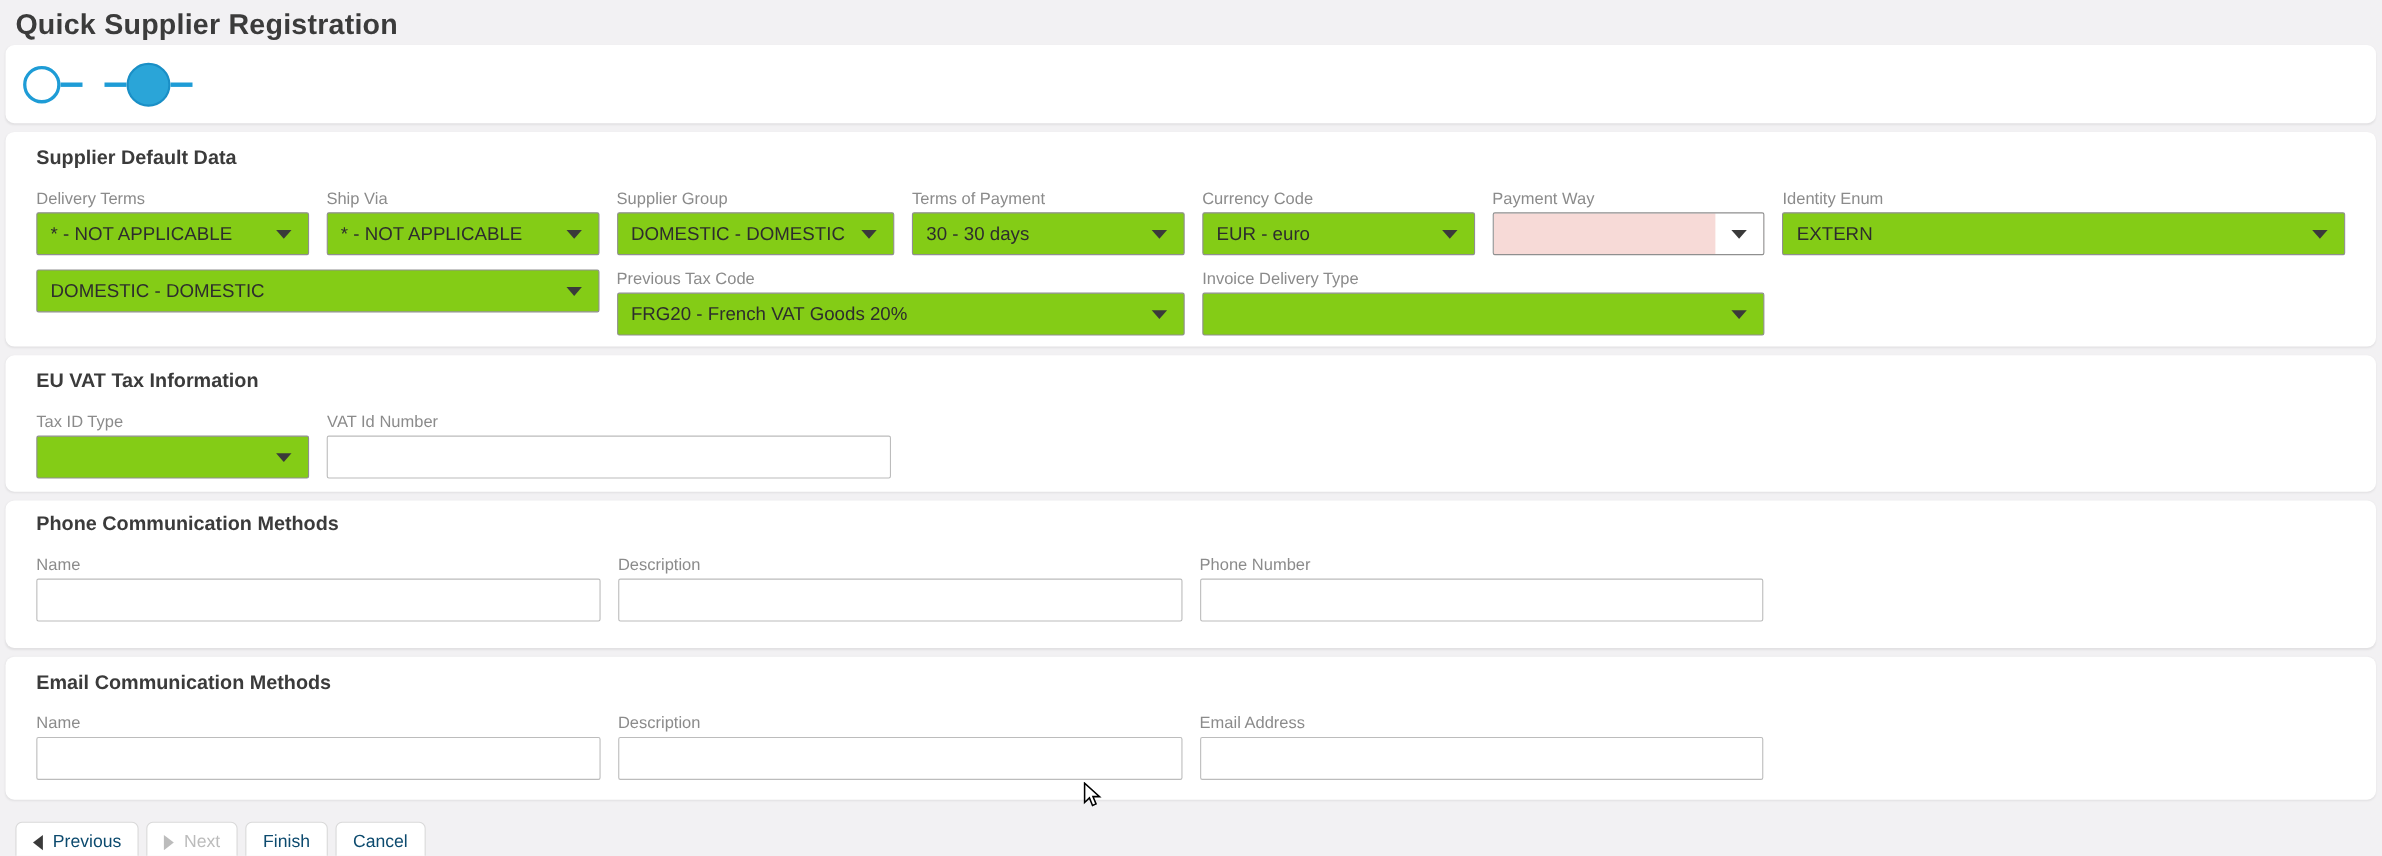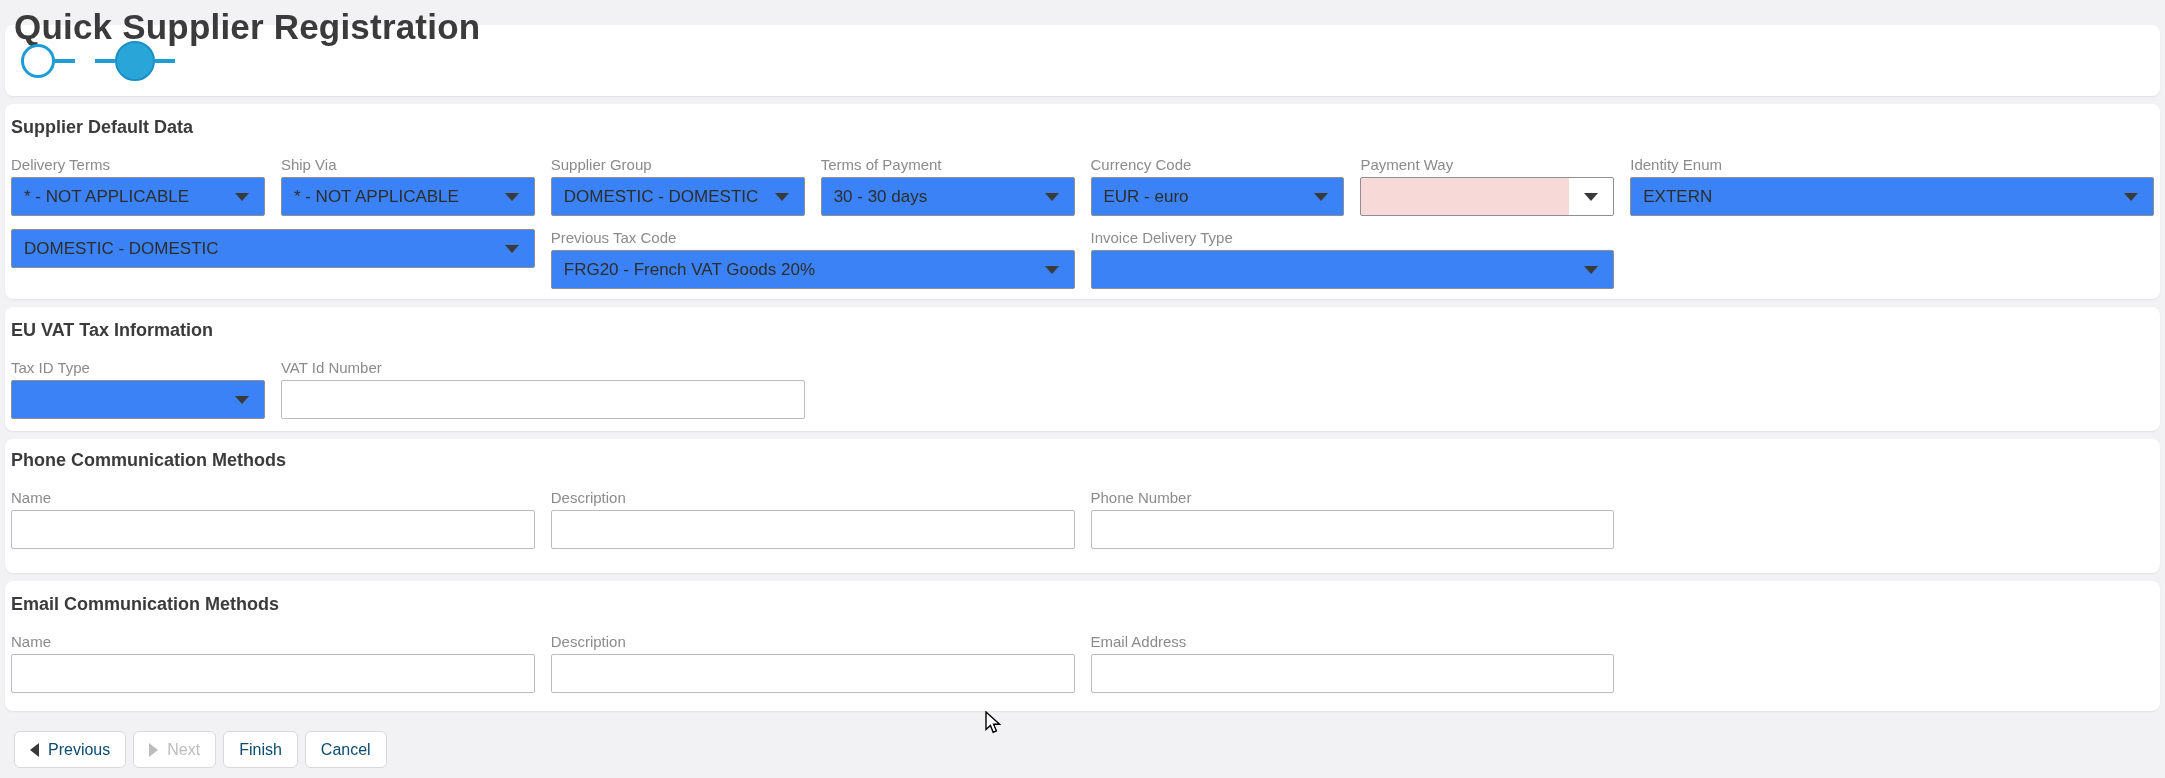--- a/index.html
+++ b/index.html
@@ -6,30 +6,30 @@
   html,body { margin:0; padding:0; }
   body {
     width:2165px; height:778px;
     background:#f2f1f3;
     font-family:"Liberation Sans", sans-serif;
     overflow:hidden;
     position:relative;
   }
   .page-title {
     margin:0; padding:7px 0 0 14px;
-    height:25px;
-    font-size:35px; font-weight:700; color:#3b3b3b;
+    height:41px;
+    font-size:26px; font-weight:700; color:#3b3b3b;
     letter-spacing:0.2px;
   }
   .card {
     background:#ffffff;
     border-radius:8px;
     margin:0 5px 8px 5px;
     box-shadow:0 1px 2px rgba(0,0,0,0.07);
-    padding:10px 6px;
+    padding:10px 28px;
     overflow:hidden;
   }
   .card-stepper { height:71px; margin-bottom:8px; display:flex; align-items:center; padding:0 0 0 16px; }
   .card-s0 { height:195px; padding-top:12px; }
   .card-s1 { height:124px; padding-top:12px; }
   .card-s2 { height:134px; padding-top:10px; }
   .card-s3 { height:130px; padding-top:12px; }
 
   
   .stepper { display:flex; align-items:center; gap:20px; }
@@ -46,21 +46,21 @@
     grid-template-columns:repeat(8, 1fr);
     column-gap:16px;
     row-gap:13px;
   }
   .field { grid-column:span 1; }
   .field.span2 { grid-column:span 2; }
   .label { font-size:15px; line-height:18px; color:#8b8b8b; margin-bottom:3px;
            white-space:nowrap; overflow:hidden; }
   .dd {
     position:relative; height:39px; width:100%;
-    background:#3b82f6; border:1px solid #8f8f8f; border-radius:2px;
+    background:#84cc16; border:1px solid #8f8f8f; border-radius:2px;
     display:flex; align-items:center;
     padding:0 44px 0 12px;
     cursor:pointer;
   }
   .dd .val { font-size:17px; color:#2d2d2d; white-space:nowrap; overflow:hidden; }
   .caret {
     position:absolute; right:15px; top:50%; margin-top:-4px;
     width:0; height:0;
     border-left:7px solid transparent;
     border-right:7px solid transparent;

